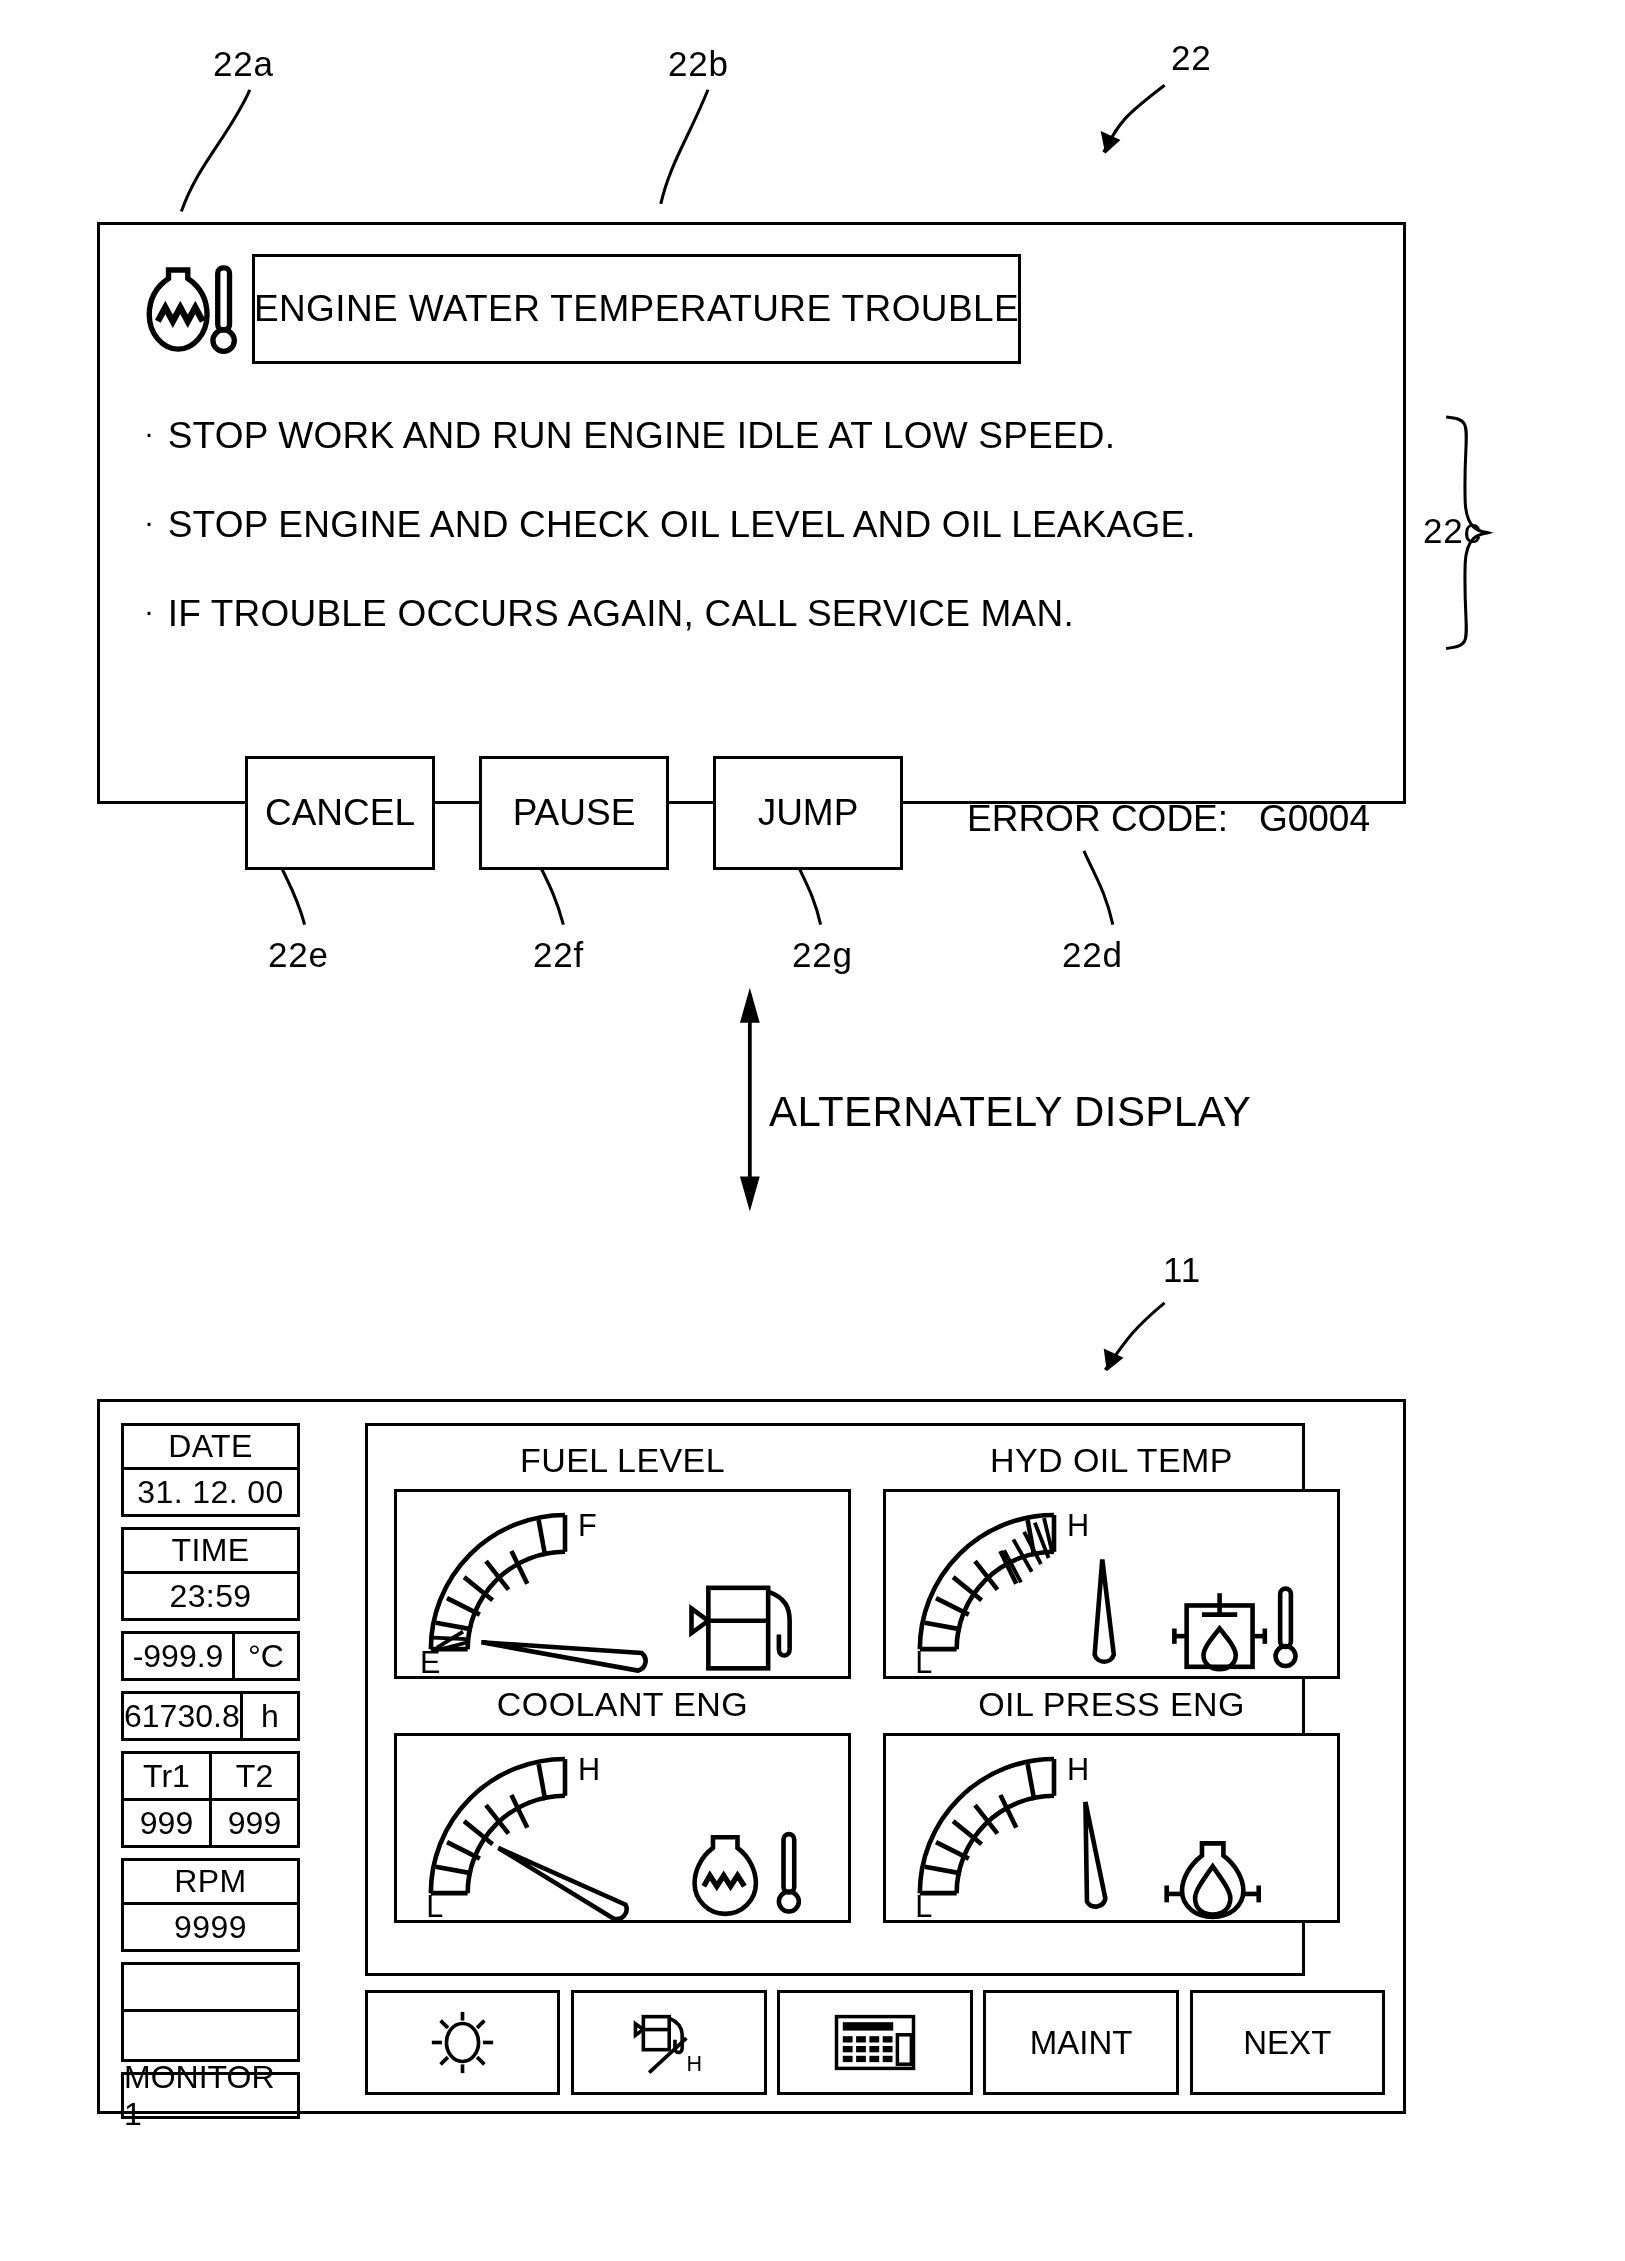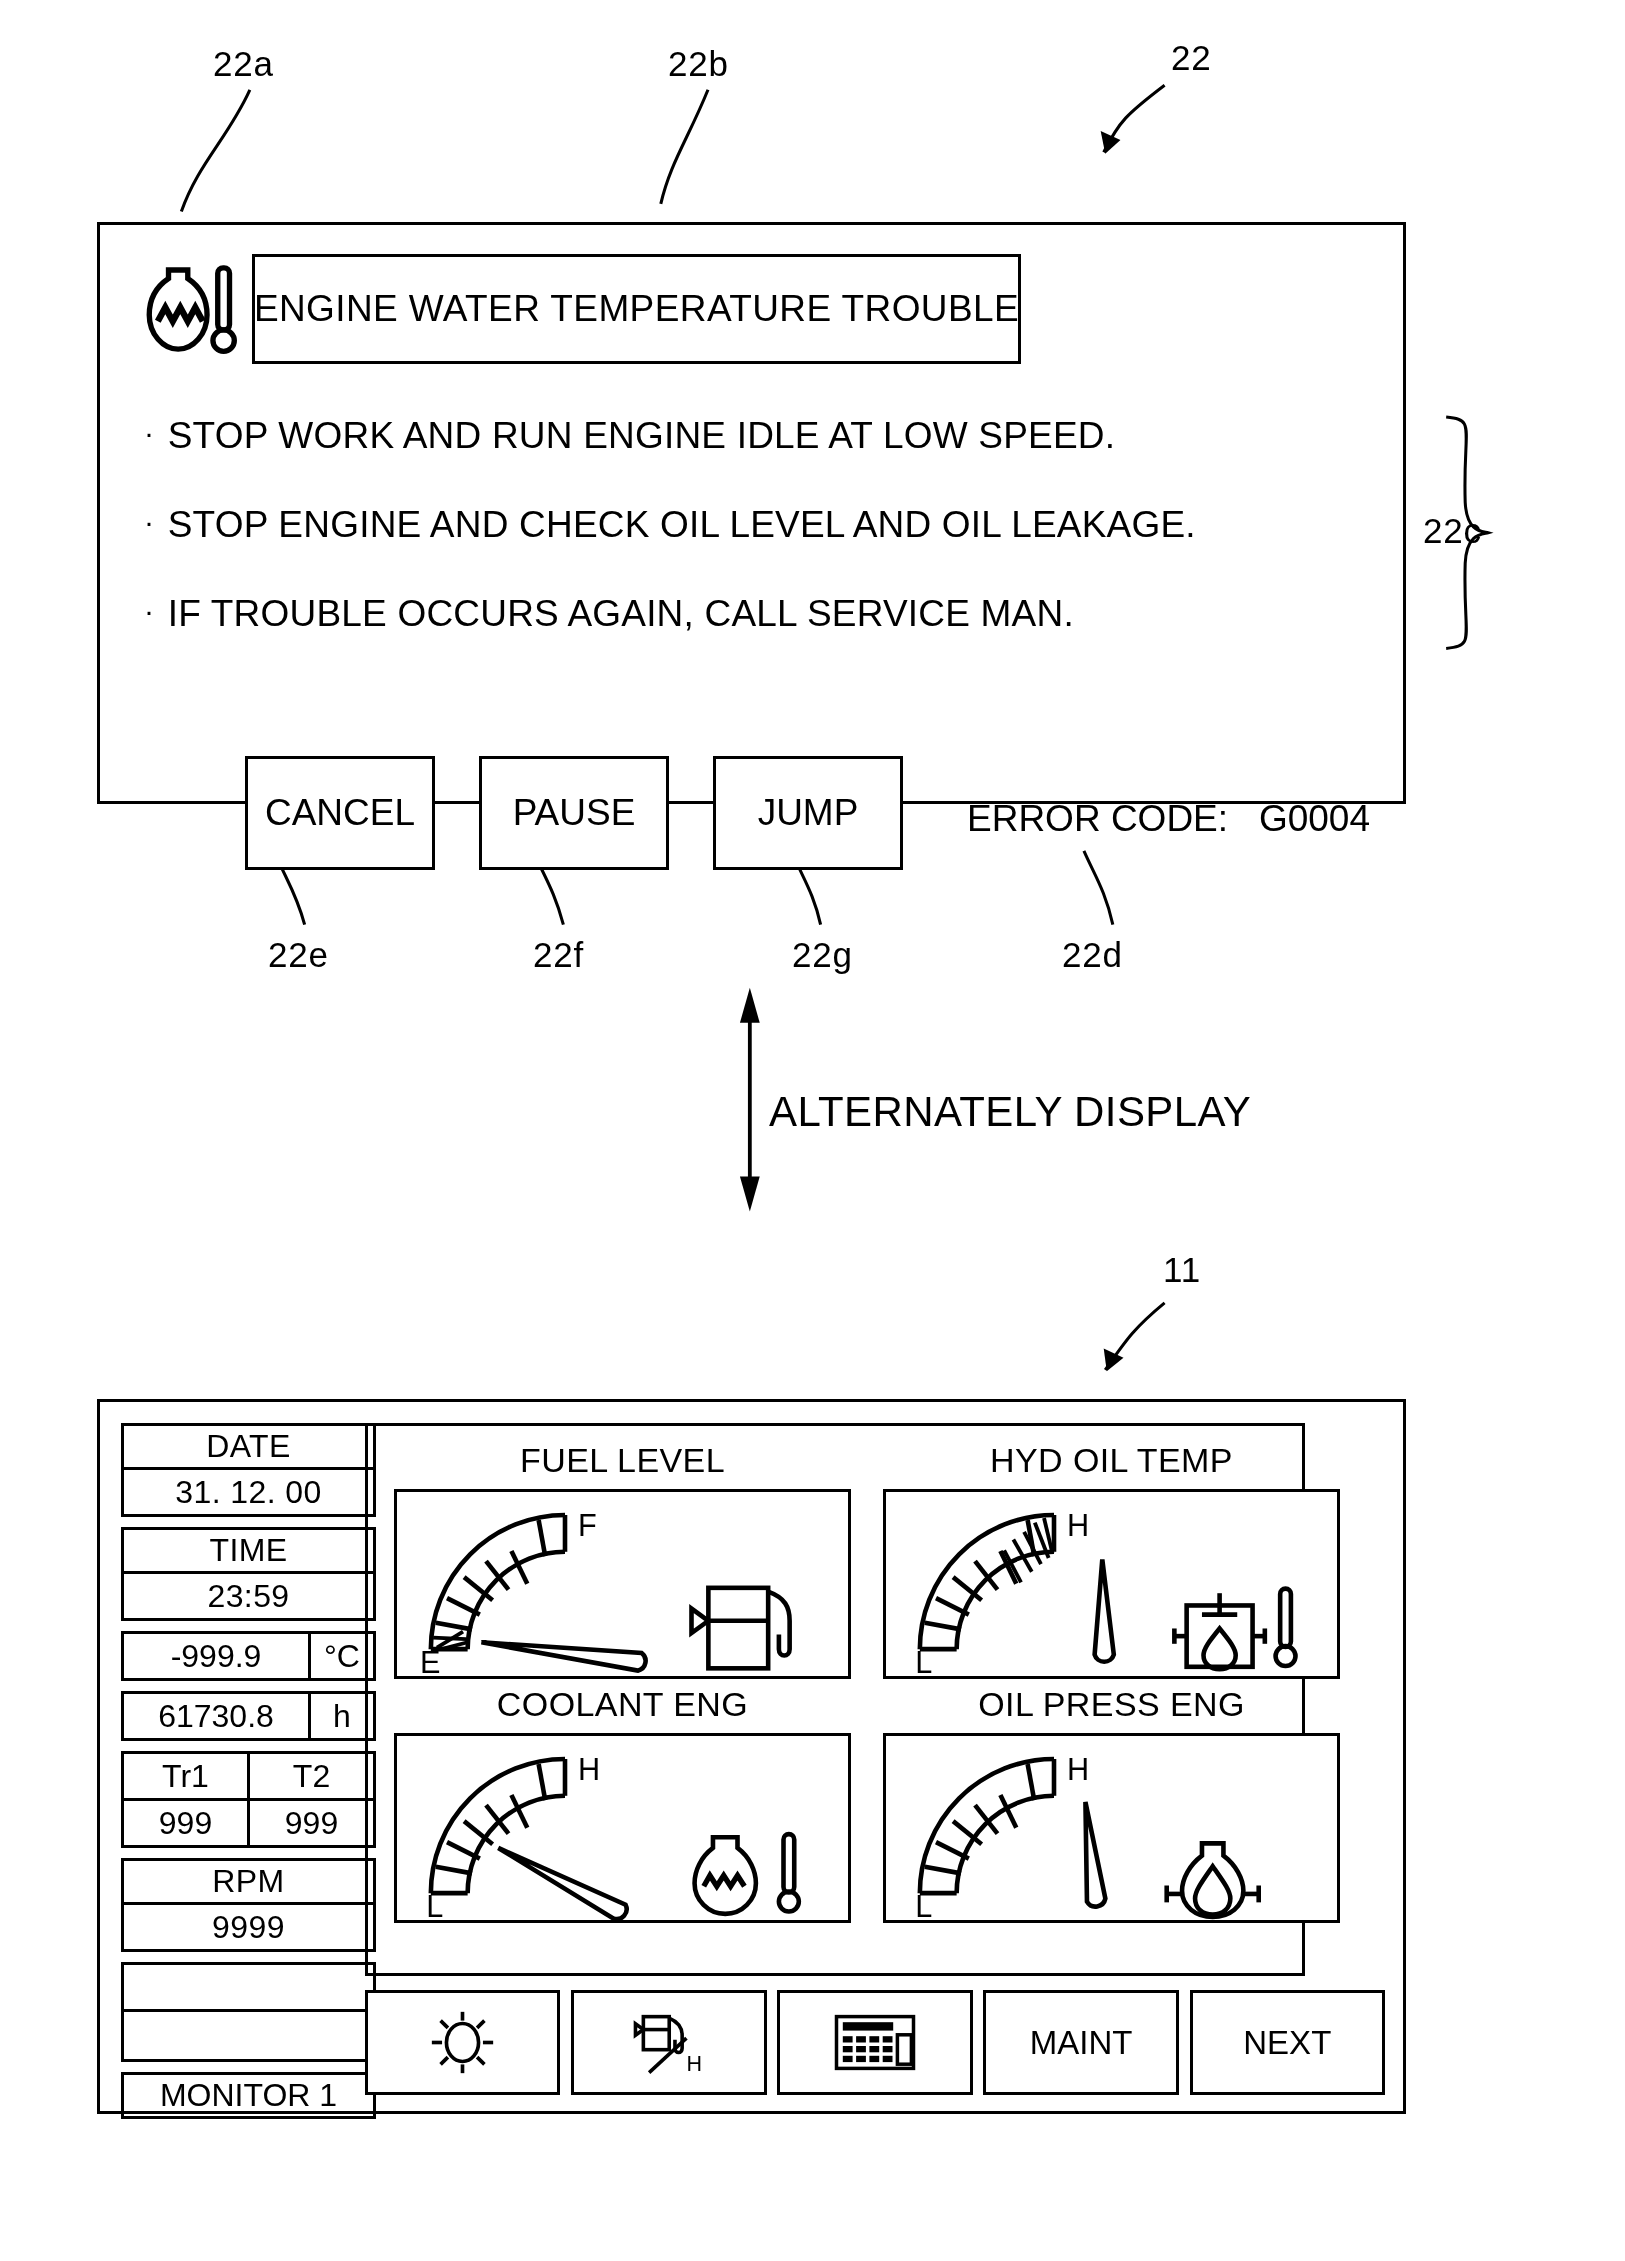--- a/index.html
+++ b/index.html
@@ -24,21 +24,21 @@
   .instr-text{font-size:37px;letter-spacing:0.2px;white-space:nowrap;}
   #btnrow{position:absolute;left:145px;top:531px;display:flex;align-items:center;}
   .dlg-btn{width:190px;height:114px;border:3.8px solid #000;box-sizing:border-box;
            display:flex;align-items:center;justify-content:center;
            font-size:37px;margin-right:44px;background:#fff;}
   #errcode{font-size:37px;white-space:nowrap;margin-left:20px;
            align-self:center;position:relative;top:6px;}
 
   
   #monitor{left:97px;top:1399px;width:1309px;height:715px;}
-  #sidebar{position:absolute;left:21px;top:21px;width:255px;
+  #sidebar{position:absolute;left:21px;top:21px;width:179px;
            display:flex;flex-direction:column;gap:10px;}
   .sb-group{border:3px solid #000;box-sizing:border-box;background:#fff;}
   .sb-cell{height:44px;display:flex;align-items:center;justify-content:center;
            font-size:32px;box-sizing:border-box;letter-spacing:0.4px;}
   .sb-cell.top{border-bottom:3px solid #000;}
   .sb-split{display:flex;height:44px;}
   .sb-split > div{display:flex;align-items:center;justify-content:center;font-size:32px;}
   .sb-unit{width:65px;border-left:3px solid #000;box-sizing:border-box;}
   .sb-val{flex:1;}
   .half{flex:1;display:flex;align-items:center;justify-content:center;font-size:32px;}

